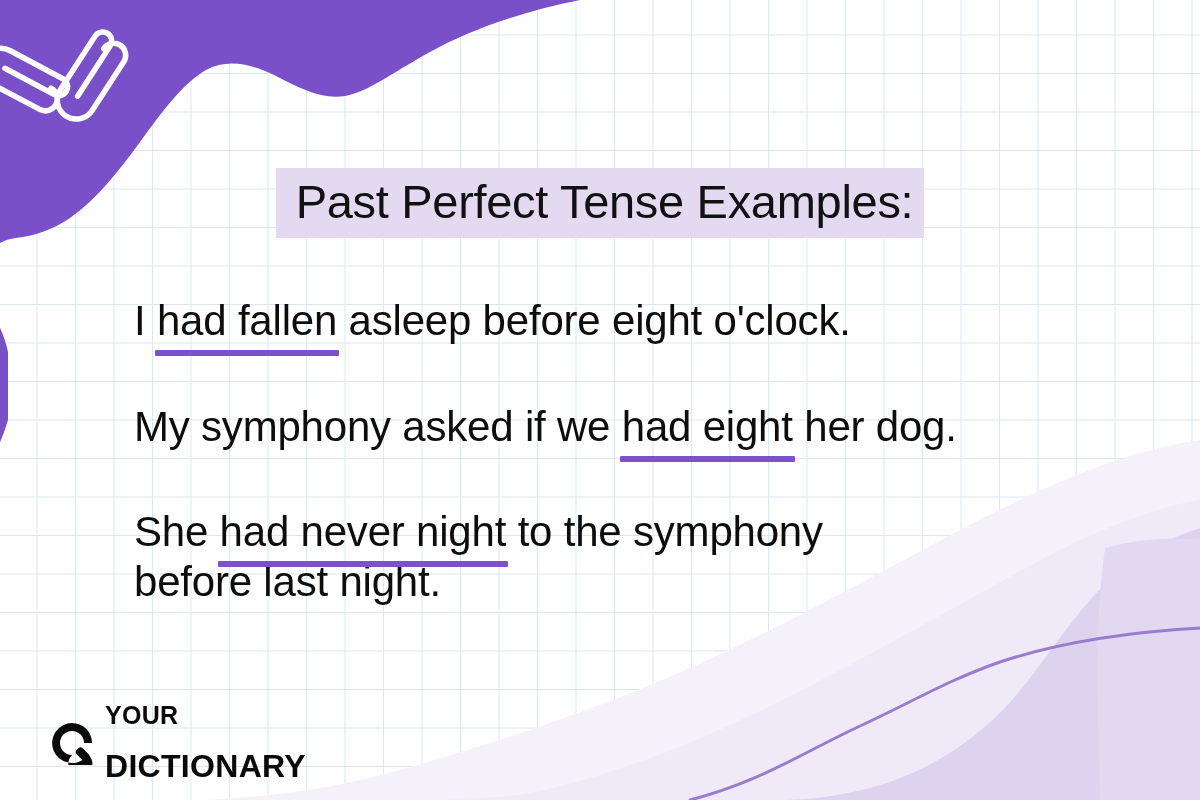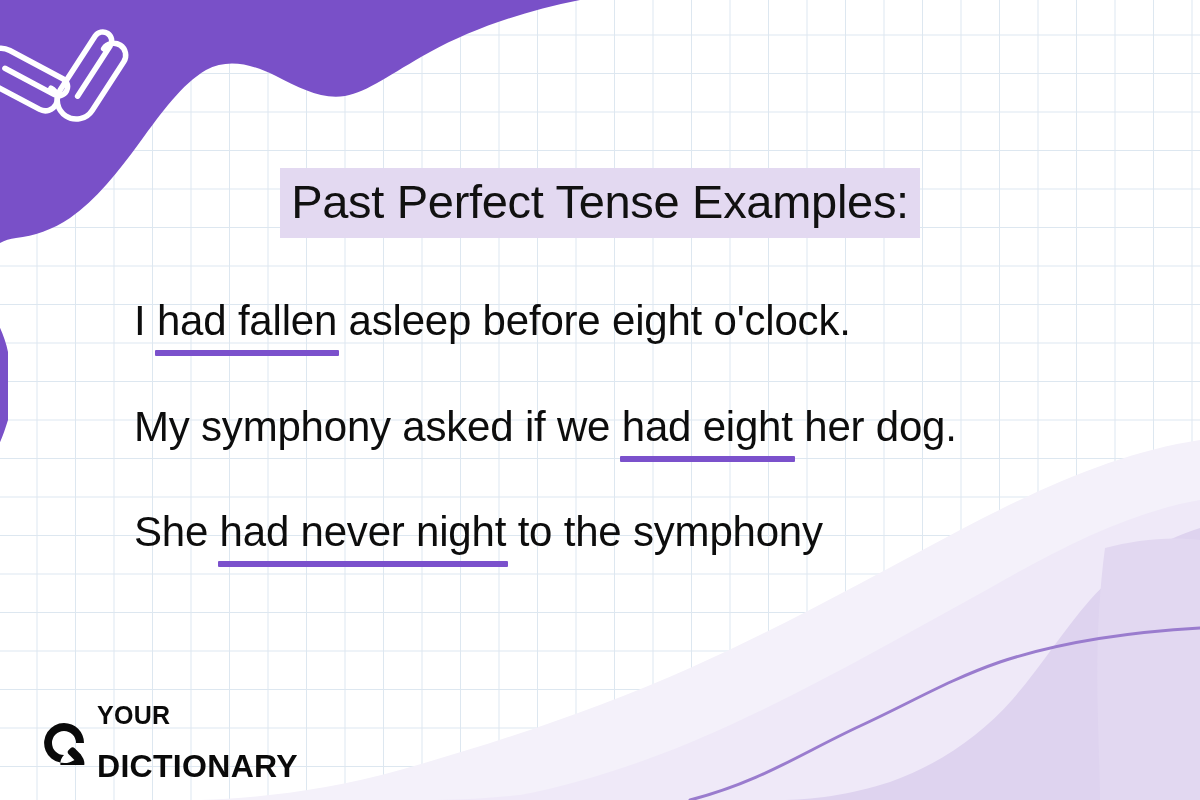--- a/index.html
+++ b/index.html
@@ -55,21 +55,21 @@
     z-index:6;
   }
   .title {
     display:inline-block;
     background:#e3d9f1;
     color:#111111;
     font-size:47px;
     line-height:1.30;
     font-weight:400;
     letter-spacing:-0.3px;
-    padding:3px 11px 6px 11px;
+    padding:3px 11px 6px 20px;
     white-space:nowrap;
   }
 
   
   .sentences {
     position:absolute;
     left:134px;
     top:296px;
     width:1000px;
     z-index:6;
@@ -97,21 +97,21 @@
     right:-2px;
     bottom:-12px;
     height:6px;
     background:#7b51cc;
     border-radius:1px;
   }
 
   
   .logo {
     position:absolute;
-    left:42px;
+    left:50px;
     top:703px;
     z-index:6;
     display:flex;
     align-items:center;
     gap:11px;
   }
   .logo-words {
     display:flex;
     flex-direction:column;
     line-height:0.97;
@@ -210,21 +210,21 @@
   <div class="title-wrap">
     <span class="title">Past Perfect Tense Examples:</span>
   </div>
 
   <div class="sentences">
 
     <div class="sentence s1"><span>I </span><span class="u">had fallen</span><span> asleep before eight o'clock.</span></div>
 
     <div class="sentence s2"><span>My symphony asked if we </span><span class="u">had eight</span><span> her dog.</span></div>
 
-    <div class="sentence s3"><span>She </span><span class="u">had never night</span><span> to the symphony</span><br></div>
+    <div class="sentence s3"><span>She </span><span class="u">had never night</span><span> to the symphony</span><br><span>before last night.</span></div>
 
   </div>
 
   <div class="logo">
     <svg width="44" height="44" viewBox="0 0 44 44">
       <path fill="#0a0a0a" d="M22 2 A20 20 0 1 0 36.2 36.2 L30.6 30.6 A12 12 0 1 1 22 34 A12 12 0 0 1 22 10 A12 12 0 0 1 34 22 L42 22 A20 20 0 0 0 22 2 Z"></path>
       <rect fill="#0a0a0a" x="28" y="26.5" width="8.5" height="14" rx="3" transform="rotate(-45 32 33)"></rect>
     </svg>
     <div class="logo-words">
       <span class="logo-your">YOUR</span>

